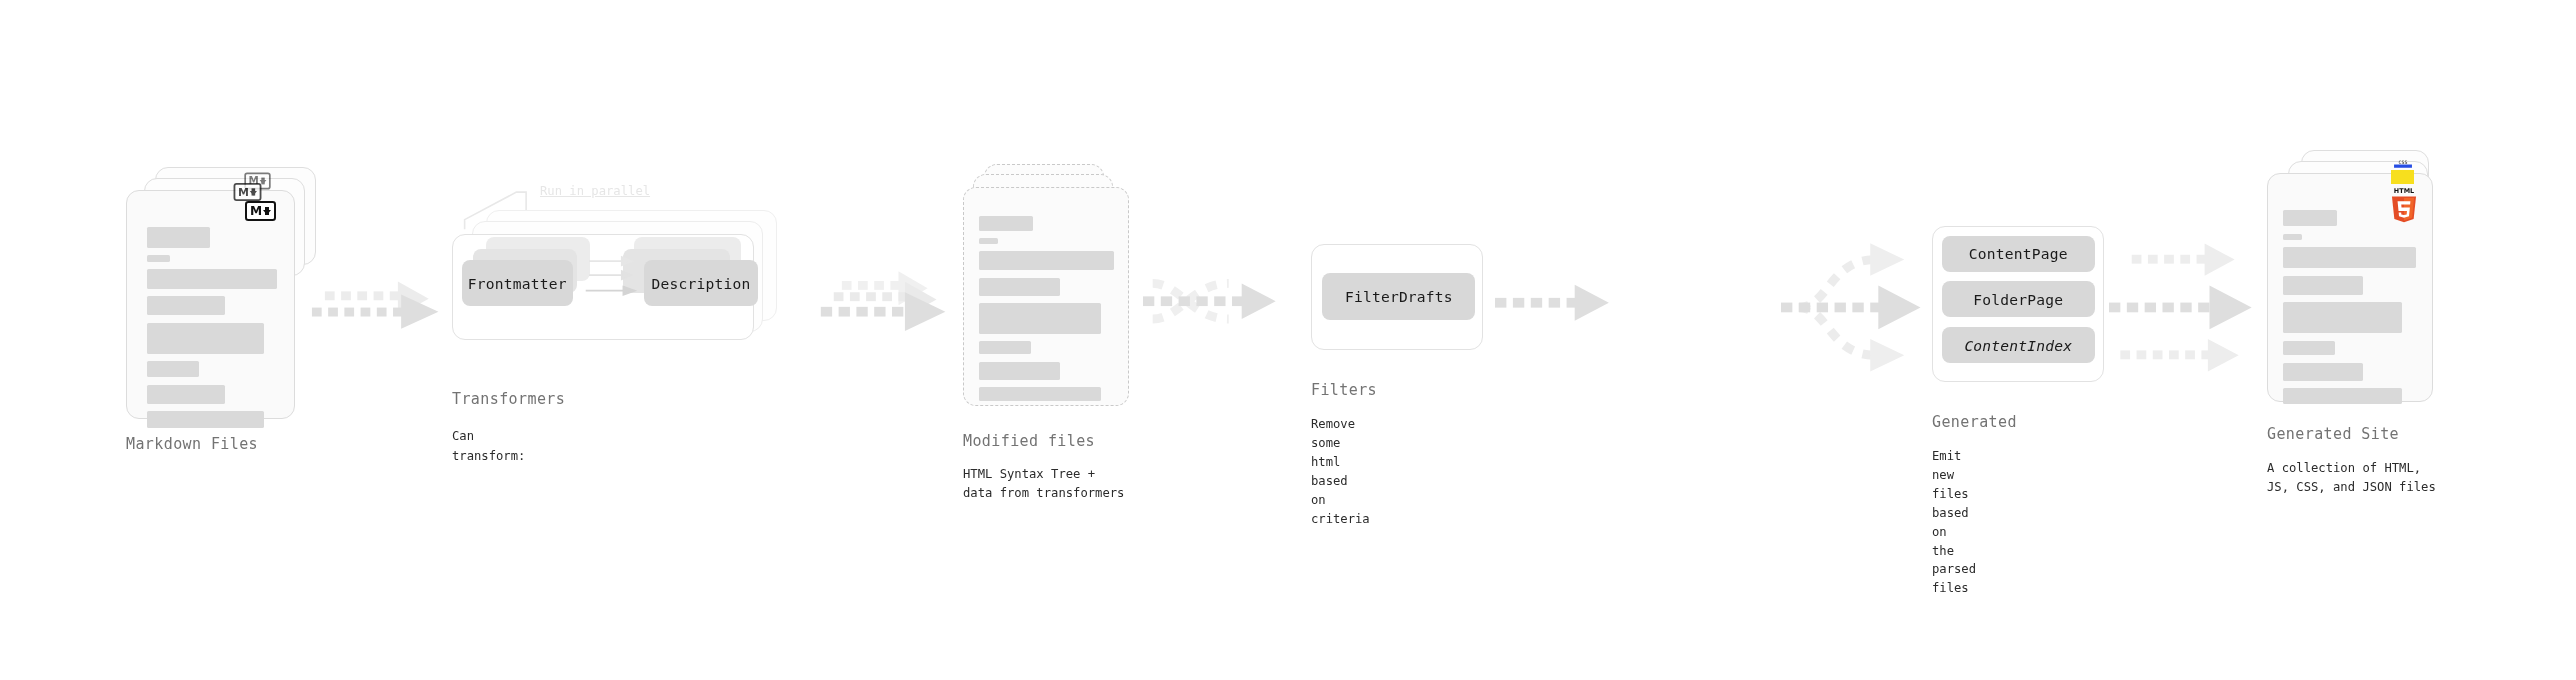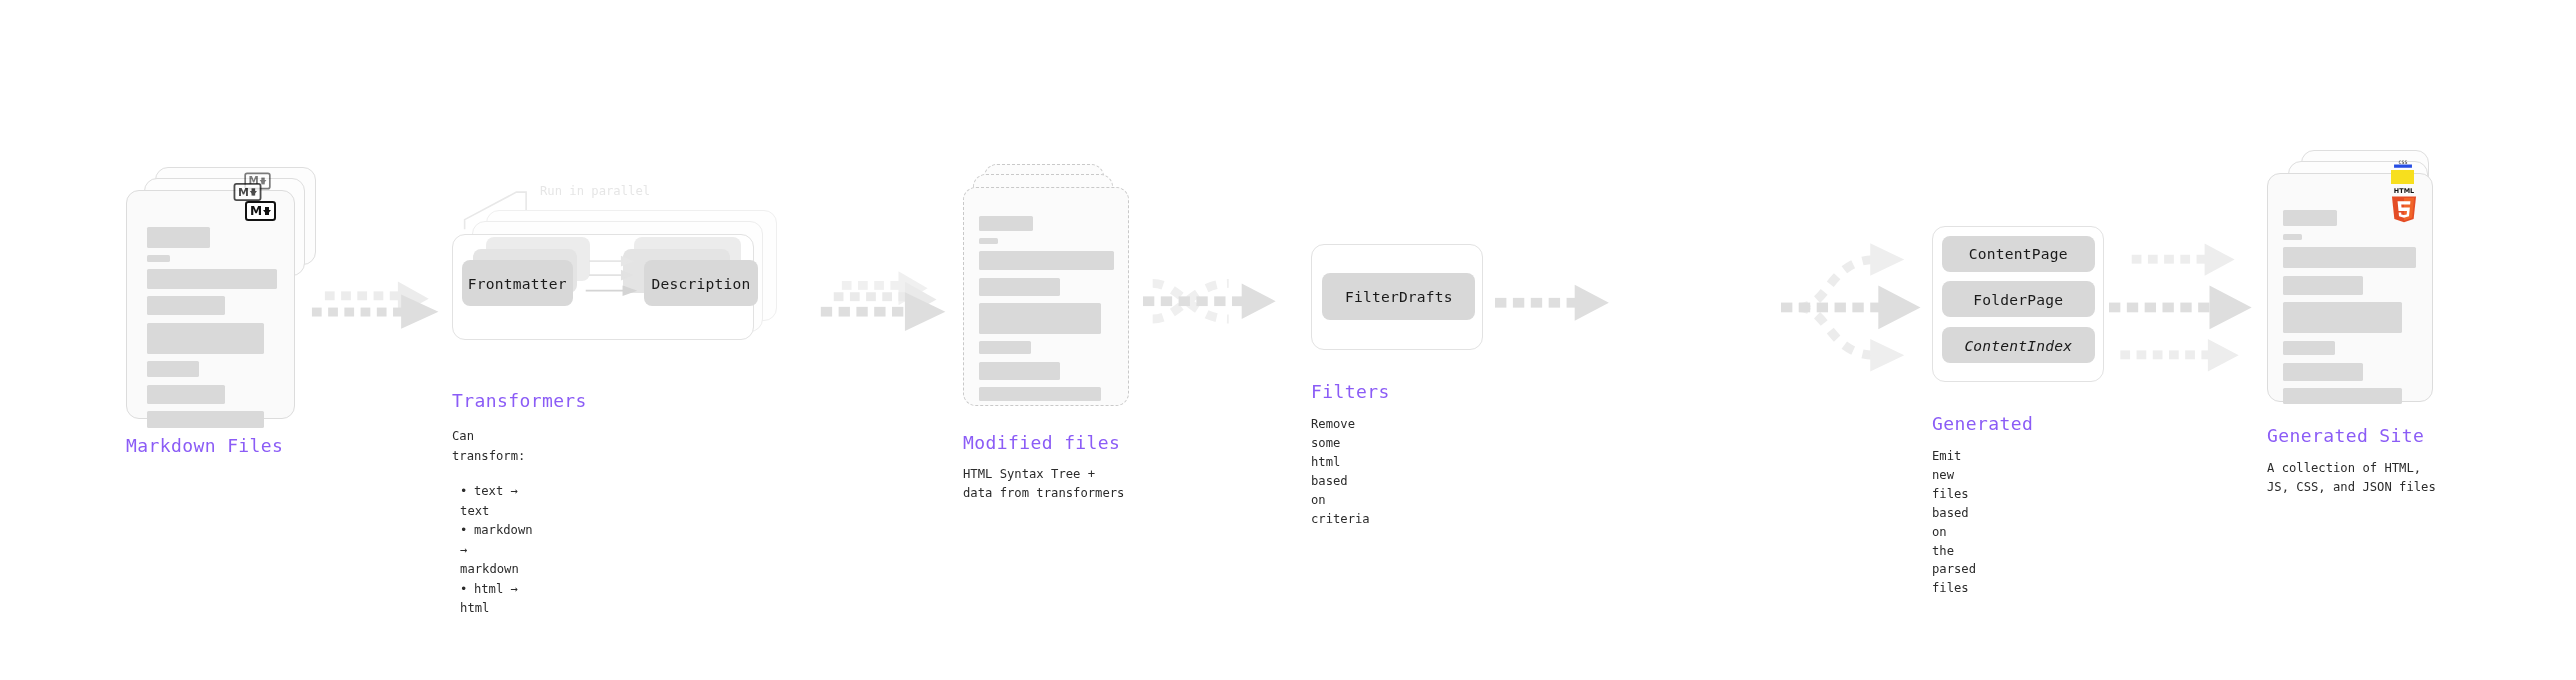--- a/index.html
+++ b/index.html
@@ -127,47 +127,48 @@
     letter-spacing: 0.2px;
     white-space: nowrap;
   }
   .chip.ghost2 { background: #ececec; color: transparent; z-index: 1; }
   .chip.ghost1 { background: #e4e4e4; color: transparent; z-index: 2; }
   .chip.solid  { z-index: 4; }
 
   
   .title {
     position: absolute;
-    font-size: 18px;
-    color: #8b5cf6;
+    font-size: 15px;
+    color: #737373;
     white-space: nowrap;
     letter-spacing: 0.4px;
   }
   .subtitle {
     position: absolute;
     font-size: 12.2px;
     line-height: 1.55;
     color: #2b2b2b;
     white-space: pre-line;
   }
   .bullets {
     position: absolute;
     font-size: 12.2px;
     line-height: 1.6;
     color: #2b2b2b;
   }
-  .bullets .lead { margin-bottom: 16px; }
+  .bullets .lead { margin-bottom: 10px; }
   .bullets ul { list-style: none; padding-left: 8.1px; }
   .bullets li::before { content: "\2022"; margin-right: 6.5px; color: #2b2b2b; }
 
   .parallel-label {
     position: absolute;
     font-size: 12.2px;
     color: #e6e6e6;
     white-space: nowrap;
+    text-decoration: underline;
   }
 
   svg { overflow: visible; display: block; }
   .arrowsvg { position: absolute; }
 </style>
 </head>
 <body>
 
 <div id="stage">
 
@@ -255,25 +256,20 @@
       </g>
     </svg>
 
     <div class="chip solid" style="left:9.8px; top:73px; width:111px; height:46px;">Frontmatter</div>
     <div class="chip solid" style="left:192px; top:73px; width:114px; height:46px;">Description</div>
 
     <div class="title" style="left:0px; top:203px;">Transformers</div>
 
     <div class="bullets" style="left:0px; top:240px;">
       <div class="lead">Can transform:</div>
-      <ul>
-        <li>text → text</li>
-        <li>markdown → markdown</li>
-        <li>html → html</li>
-      </ul>
     </div>
   </div>
 
   <svg class="arrowsvg" style="left:819px; top:268px;" width="146" height="89" viewBox="0 0 180 110">
     <g fill="#f0f0f0">
       <rect x="28" y="16" width="12" height="11"></rect>
         <rect x="48" y="16" width="12" height="11"></rect>
       <rect x="68" y="16" width="12" height="11"></rect>
         <rect x="88" y="16" width="12" height="11"></rect>
       <polygon points="98,4 134,25 98,46"></polygon>

